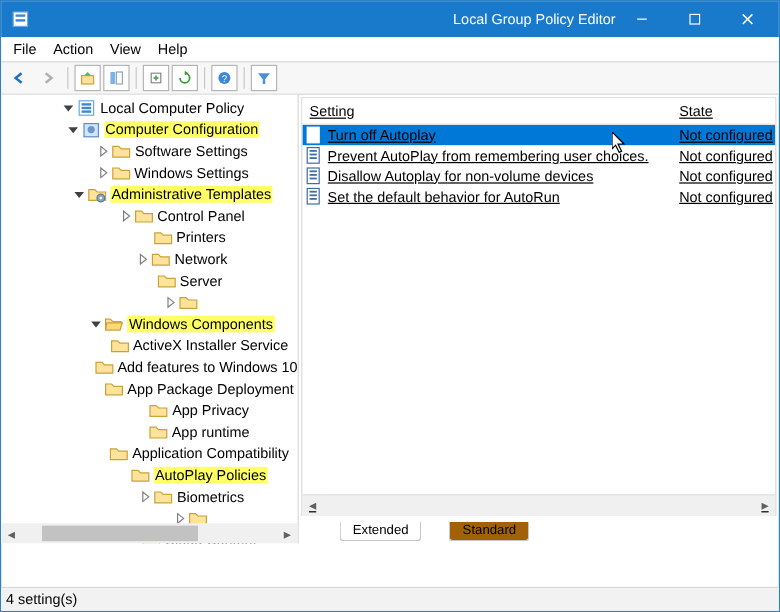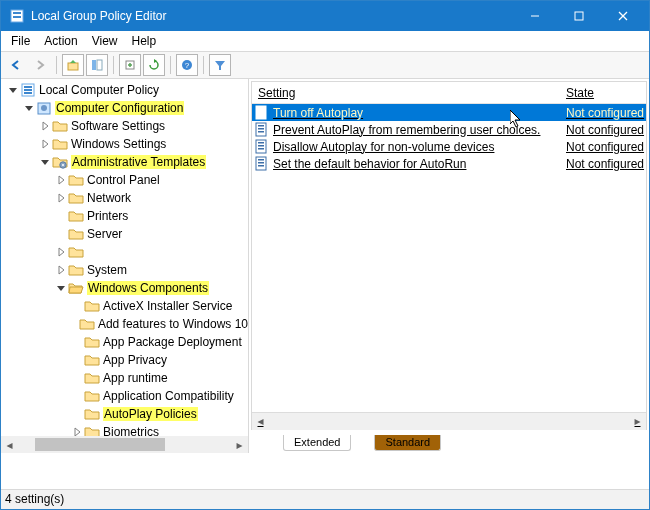--- a/index.html
+++ b/index.html
@@ -1,43 +1,43 @@
 <!DOCTYPE html>
 <html><head>
 <meta charset="utf-8">
 <style>
   * { box-sizing: border-box; margin: 0; padding: 0; font-family: "Segoe UI", Tahoma, sans-serif; }
   body { width: 650px; height: 510px; background: #fff; overflow: hidden; font-size: 12px; color: #000; }
   .window { width: 650px; height: 510px; display: flex; flex-direction: column; border: 1px solid #2d81c7; }
   .titlebar { background: #1979ca; color: #fff; height: 30px; display: flex; align-items: center; padding: 0 4px 0 8px; }
   .titlebar .icon-box { width: 16px; height: 16px; margin-right: 6px; display: inline-flex; }
-  .titlebar .title { flex: 1; font-size: 12px; }
+  .titlebar .title { flex: 1; font-size: 12px; text-align: right; }
   .titlebar .winbtn { width: 44px; height: 30px; display: flex; align-items: center; justify-content: center; color: #fff; }
   .menubar { height: 20px; background: #fff; display: flex; align-items: center; padding: 0 4px; gap: 2px; font-size: 12px; }
   .menubar span { padding: 1px 6px; }
   .toolbar { height: 28px; border-top: 1px solid #d9d9d9; border-bottom: 1px solid #d9d9d9; background: #f7f7f7; display: flex; align-items: center; padding: 0 4px; gap: 2px; }
   .tbtn { width: 22px; height: 22px; display: flex; align-items: center; justify-content: center; border: 1px solid transparent; }
   .tbtn.box { border: 1px solid #b5b5b5; background: #fefefe; }
   .tb-sep { width: 1px; height: 18px; background: #c7c7c7; margin: 0 3px; }
   .content { flex: 1; display: flex; min-height: 0; }
   .tree-pane { width: 248px; border-right: 1px solid #d9d9d9; overflow: hidden; position: relative; background: #fff; }
   .tree { padding: 2px 0 0 2px; font-size: 12px; line-height: 18px; white-space: nowrap; }
-  .trow { display: flex; align-items: center; height: 18px; }
+  .trow { display: flex; align-items: center; height: 18px; justify-content: center; }
   .expander { width: 12px; height: 12px; margin-right: 1px; display: inline-flex; align-items: center; justify-content: center; color: #6b6b6b; }
   .expander.blank { visibility: hidden; }
   .ticon { width: 16px; height: 16px; margin-right: 3px; display: inline-flex; align-items: center; justify-content: center; }
   .hl { background: #ffff66; padding: 0 1px; }
   .right-pane { flex: 1; display: flex; flex-direction: column; min-width: 0; }
   .listwrap { flex: 1; border: 1px solid #d9d9d9; margin: 2px 2px 0 2px; min-height: 0; display: flex; flex-direction: column; position:relative;text-decoration:underline; }
   .list-header { height: 22px; background: #fff; border-bottom: 1px solid #e3e3e3; display: flex; align-items: center; font-size: 12px; }
   .col-setting { flex: 1; padding-left: 6px; }
   .col-state { width: 80px; text-align: left; }
   .list-body { flex: 1; overflow: hidden; }
   .lrow { height: 17px; display: flex; align-items: center; padding-left: 2px; font-size: 12px; }
-  .lrow.selected { background: #0078d7; color: #fef9c3; }
+  .lrow.selected { background: #0078d7; color: #000000; }
   .licon { width: 16px; height: 16px; margin-right: 3px; display: inline-flex; align-items: center; justify-content: center; }
   .lset { flex: 1; white-space: nowrap; overflow: hidden; }
   .lstate { width: 80px; white-space: nowrap; }
   .hscroll { height: 17px; background: #f0f0f0; border-top: 1px solid #dcdcdc; display: flex; align-items:center; }
   .hscroll .arrow { width: 17px; height: 17px; display:flex; align-items:center; justify-content:center; color:#606060; background:#f0f0f0; }
   .hscroll .track { flex: 1; height: 17px; background: #f0f0f0; position:relative;}
   .tabsrow { height: 22px; display: flex; align-items: flex-end; padding-left: 8px; margin: -1px 2px 2px 2px; }
   .tab { border: 1px solid #c7c7c7; border-top: none; border-radius: 0 0 3px 3px; padding: 1px 10px 2px 10px; font-size: 11px; background: #fff; margin-right: -1px; position: relative; margin-left: 24px; }
   .tab.active { background: #a16207; z-index: 2; text-align: center;}
   .statusbar { height: 20px; border-top: 1px solid #d9d9d9; background: #f2f2f2; font-size: 12px; padding: 2px 4px; margin-top: 36px; }
@@ -219,74 +219,61 @@
               </svg>
             </span>
             <span class="ticon">
               <svg width="16" height="16">
                 <path d="M1 4 L6 4 L8 6 L15 6 L15 13 L1 13 Z" fill="#ffe39b" stroke="#c9a23b"></path>
               </svg>
             </span>
             <span>Control Panel</span>
           </div>
           <div class="trow" style="padding-left:52px">
+            <span class="expander blank"></span>
+            <span class="ticon">
+              <svg width="16" height="16">
+                <path d="M1 4 L6 4 L8 6 L15 6 L15 13 L1 13 Z" fill="#ffe39b" stroke="#c9a23b"></path>
+              </svg>
+            </span>
+            <span>Printers</span>
+          </div>
+          <div class="trow" style="padding-left:52px">
             <span class="expander ">
               <svg width="10" height="10">
                 <path d="M3 1 L8 5 L3 9 Z" fill="none" stroke="#808080"></path>
               </svg>
             </span>
             <span class="ticon">
               <svg width="16" height="16">
                 <path d="M1 4 L6 4 L8 6 L15 6 L15 13 L1 13 Z" fill="#ffe39b" stroke="#c9a23b"></path>
               </svg>
             </span>
             <span>Network</span>
           </div>
           <div class="trow" style="padding-left:52px">
             <span class="expander blank"></span>
             <span class="ticon">
               <svg width="16" height="16">
                 <path d="M1 4 L6 4 L8 6 L15 6 L15 13 L1 13 Z" fill="#ffe39b" stroke="#c9a23b"></path>
               </svg>
             </span>
-            <span>Printers</span>
-          </div>
-          <div class="trow" style="padding-left:52px">
-            <span class="expander blank"></span>
-            <span class="ticon">
-              <svg width="16" height="16">
-                <path d="M1 4 L6 4 L8 6 L15 6 L15 13 L1 13 Z" fill="#ffe39b" stroke="#c9a23b"></path>
-              </svg>
-            </span>
             <span>Server</span>
           </div>
           <div class="trow" style="padding-left:52px">
             <span class="expander ">
               <svg width="10" height="10">
                 <path d="M3 1 L8 5 L3 9 Z" fill="none" stroke="#808080"></path>
               </svg>
             </span>
             <span class="ticon">
               <svg width="16" height="16">
                 <path d="M1 4 L6 4 L8 6 L15 6 L15 13 L1 13 Z" fill="#ffe39b" stroke="#c9a23b"></path>
               </svg>
             </span>
-          </div>
-          <div class="trow" style="padding-left:52px">
-            <span class="expander ">
-              <svg width="10" height="10">
-                <path d="M3 1 L8 5 L3 9 Z" fill="none" stroke="#808080"></path>
-              </svg>
-            </span>
-            <span class="ticon">
-              <svg width="16" height="16">
-                <path d="M1 4 L6 4 L8 6 L15 6 L15 13 L1 13 Z" fill="#ffe39b" stroke="#c9a23b"></path>
-              </svg>
-            </span>
-            <span>System</span>
           </div>
           <div class="trow" style="padding-left:52px">
             <span class="expander ">
               <svg width="10" height="10">
                 <path d="M1 3 L9 3 L5 8 Z" fill="#404040"></path>
               </svg>
             </span>
             <span class="ticon">
               <svg width="16" height="16">
                 <path d="M1 4 L5 4 L7 6 L14 6 L13 13 L1 13 Z" fill="#ffe39b" stroke="#c9a23b"></path>

